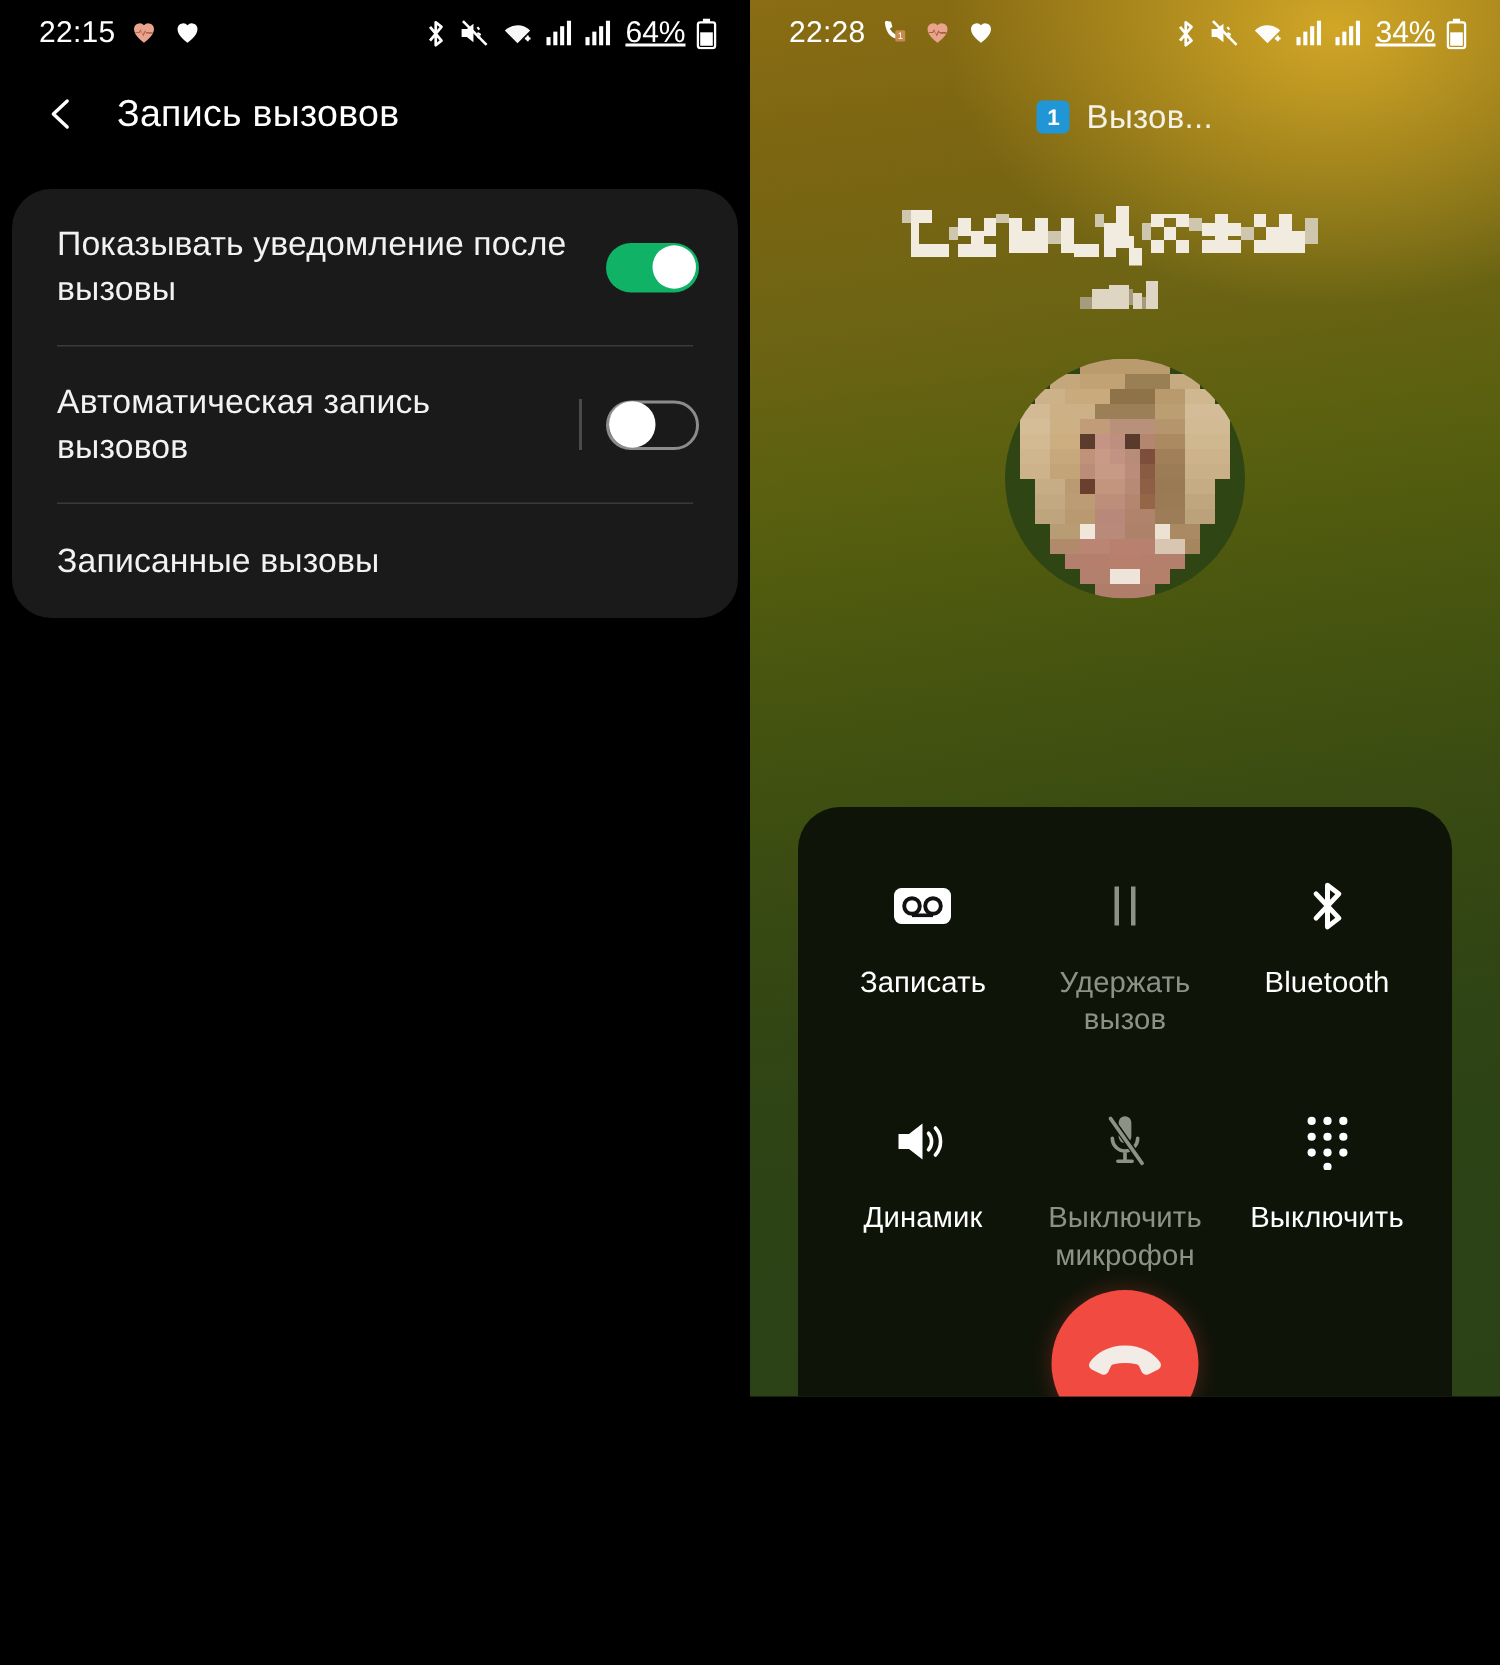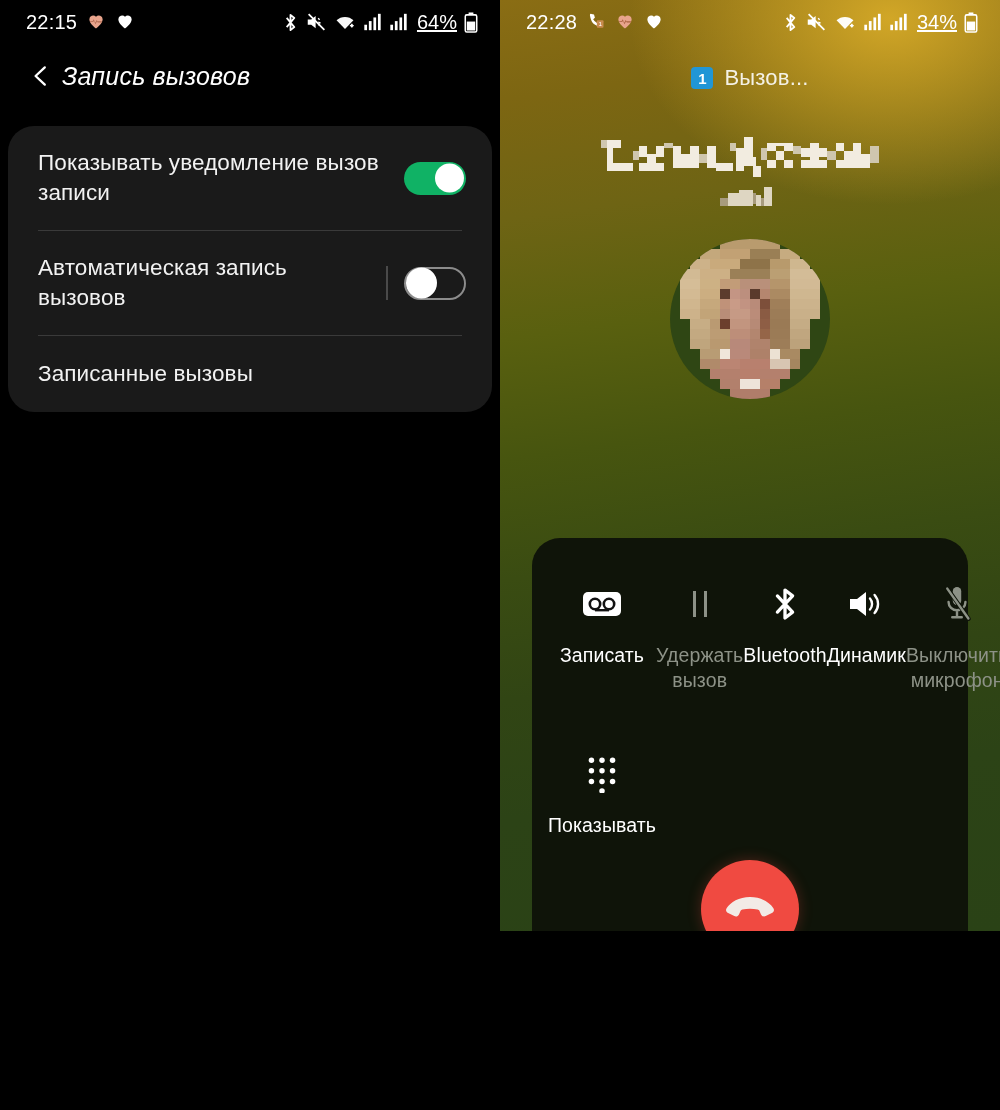--- a/index.html
+++ b/index.html
@@ -23,21 +23,21 @@
     position:relative; z-index:5;
   }
   .sb-left { display:flex; align-items:flex-start; gap:9px; }
   .sb-time { color:#fff; font-size:20px; letter-spacing:.2px; }
   .sb-right { display:flex; align-items:center; gap:7px; }
   .sb-pct { color:#fff; font-size:20px; margin-left:2px;text-decoration:underline; }
   .ico { display:inline-flex; align-items:center; }
 
   .nav-row {
     height:64px; display:flex; align-items:center;
-    padding:0 0 0 28px; gap:8px;font-style:italic;
+    padding:0 0 0 28px; gap:24px;
   }
   .back-chevron { width:26px; height:26px; display:block; }
   .nav-title { color:#fff; font-size:25px; font-weight:400; letter-spacing:.2px; }
 
   .settings-card {
     margin:18px 8px 0 8px;
     background:#1a1a1a;
     border-radius:26px;
     padding:0 0 0 0;
     overflow:hidden;
@@ -117,23 +117,23 @@
   
   .call-panel {
     position:absolute; left:32px; top:538px;
     width:436px; height:450px;
     background:#0f1409;
     border-radius:28px;
     z-index:3;
   }
   .ctrl-grid {
     display:grid;
-    grid-template-columns:repeat(5,1fr);
+    grid-template-columns:repeat(3,1fr);
     padding:40px 16px 0 16px;
-    row-gap:24px;
+    row-gap:11px;
   }
   .ctrl {
     display:flex; flex-direction:column;
     align-items:center; justify-content:flex-start;
     min-height:146px;
   }
   .ctrl-icon {
     height:52px; display:flex; align-items:center; justify-content:center;
   }
   .ctrl-label {
@@ -229,21 +229,21 @@
         <svg class="back-chevron" viewBox="0 0 24 24">
             <path fill="none" stroke="#fff" stroke-width="2.1" stroke-linecap="round" stroke-linejoin="round" d="M15.5 4L7 12l8.5 8"></path>
           </svg>
       </span>
       <span class="nav-title">Запись вызовов</span>
     </div>
 
     <div class="settings-card">
 
       <div class="set-row">
-        <span class="label">Показывать уведомление вызов записи</span>
+        <span class="label">Показывать уведомление после вызовы</span>
         <span class="toggle on">
           <span class="knob"></span>
         </span>
       </div>
 
       <div class="divider"></div>
 
       <div class="set-row">
         <span class="label">Автоматическая запись вызовов</span>
         <span class="tog-wrap">
@@ -563,21 +563,21 @@
               <circle cx="7" cy="15" r="2.6"></circle>
                   <circle cx="17" cy="15" r="2.6"></circle>
                   <circle cx="27" cy="15" r="2.6"></circle>
               <circle cx="7" cy="25" r="2.6"></circle>
                   <circle cx="17" cy="25" r="2.6"></circle>
                   <circle cx="27" cy="25" r="2.6"></circle>
               <circle cx="17" cy="34" r="2.6"></circle>
             </g>
               </svg>
           </span>
-          <span class="ctrl-label">Показывать</span>
+          <span class="ctrl-label">Выключить</span>
         </div>
 
       </div>
 
       <div class="endcall-wrap">
         <button class="endcall">
           <span>
             <svg width="54" height="30" viewBox="0 0 54 30">
                 <path fill="#f2ebe6" d="M27 4C16 4 7.5 9.2 3.6 15.2c-1.2 1.9-.4 4 1.5 4.9l6.2 3c1.8.9 3.9.1 4.7-1.7l1.6-3.6c.3-.7 1-1.2 1.8-1.3a38 38 0 0115.2 0c.8.1 1.5.6 1.8 1.3l1.6 3.6c.8 1.8 2.9 2.6 4.7 1.7l6.2-3c1.9-.9 2.7-3 1.5-4.9C46.5 9.2 38 4 27 4z"></path>
               </svg>

